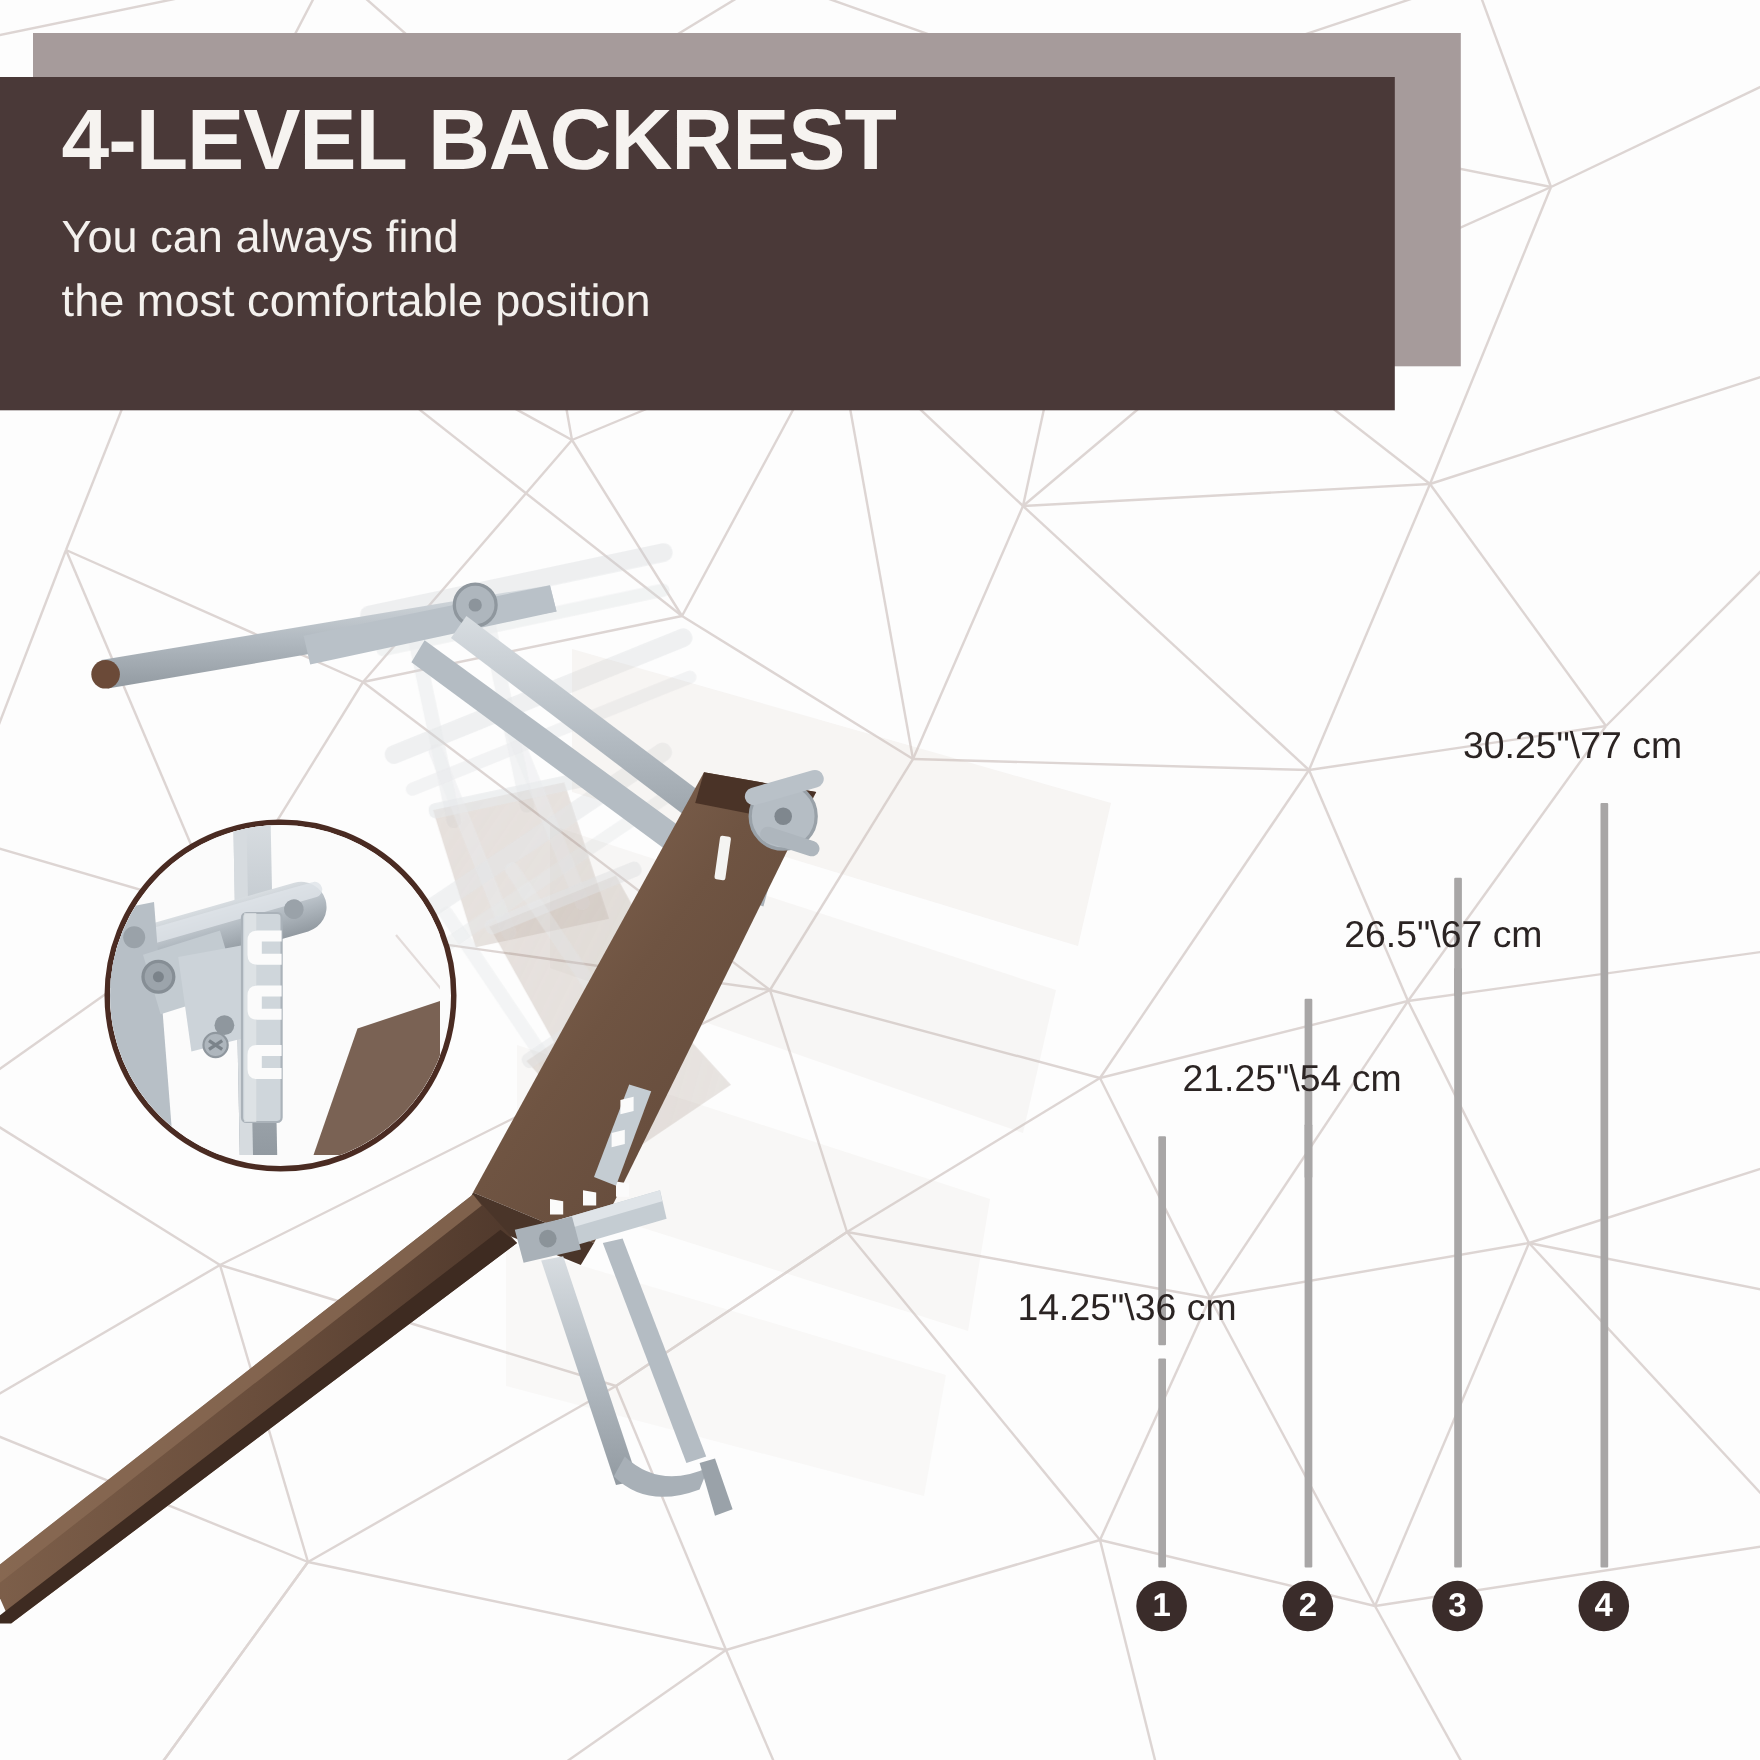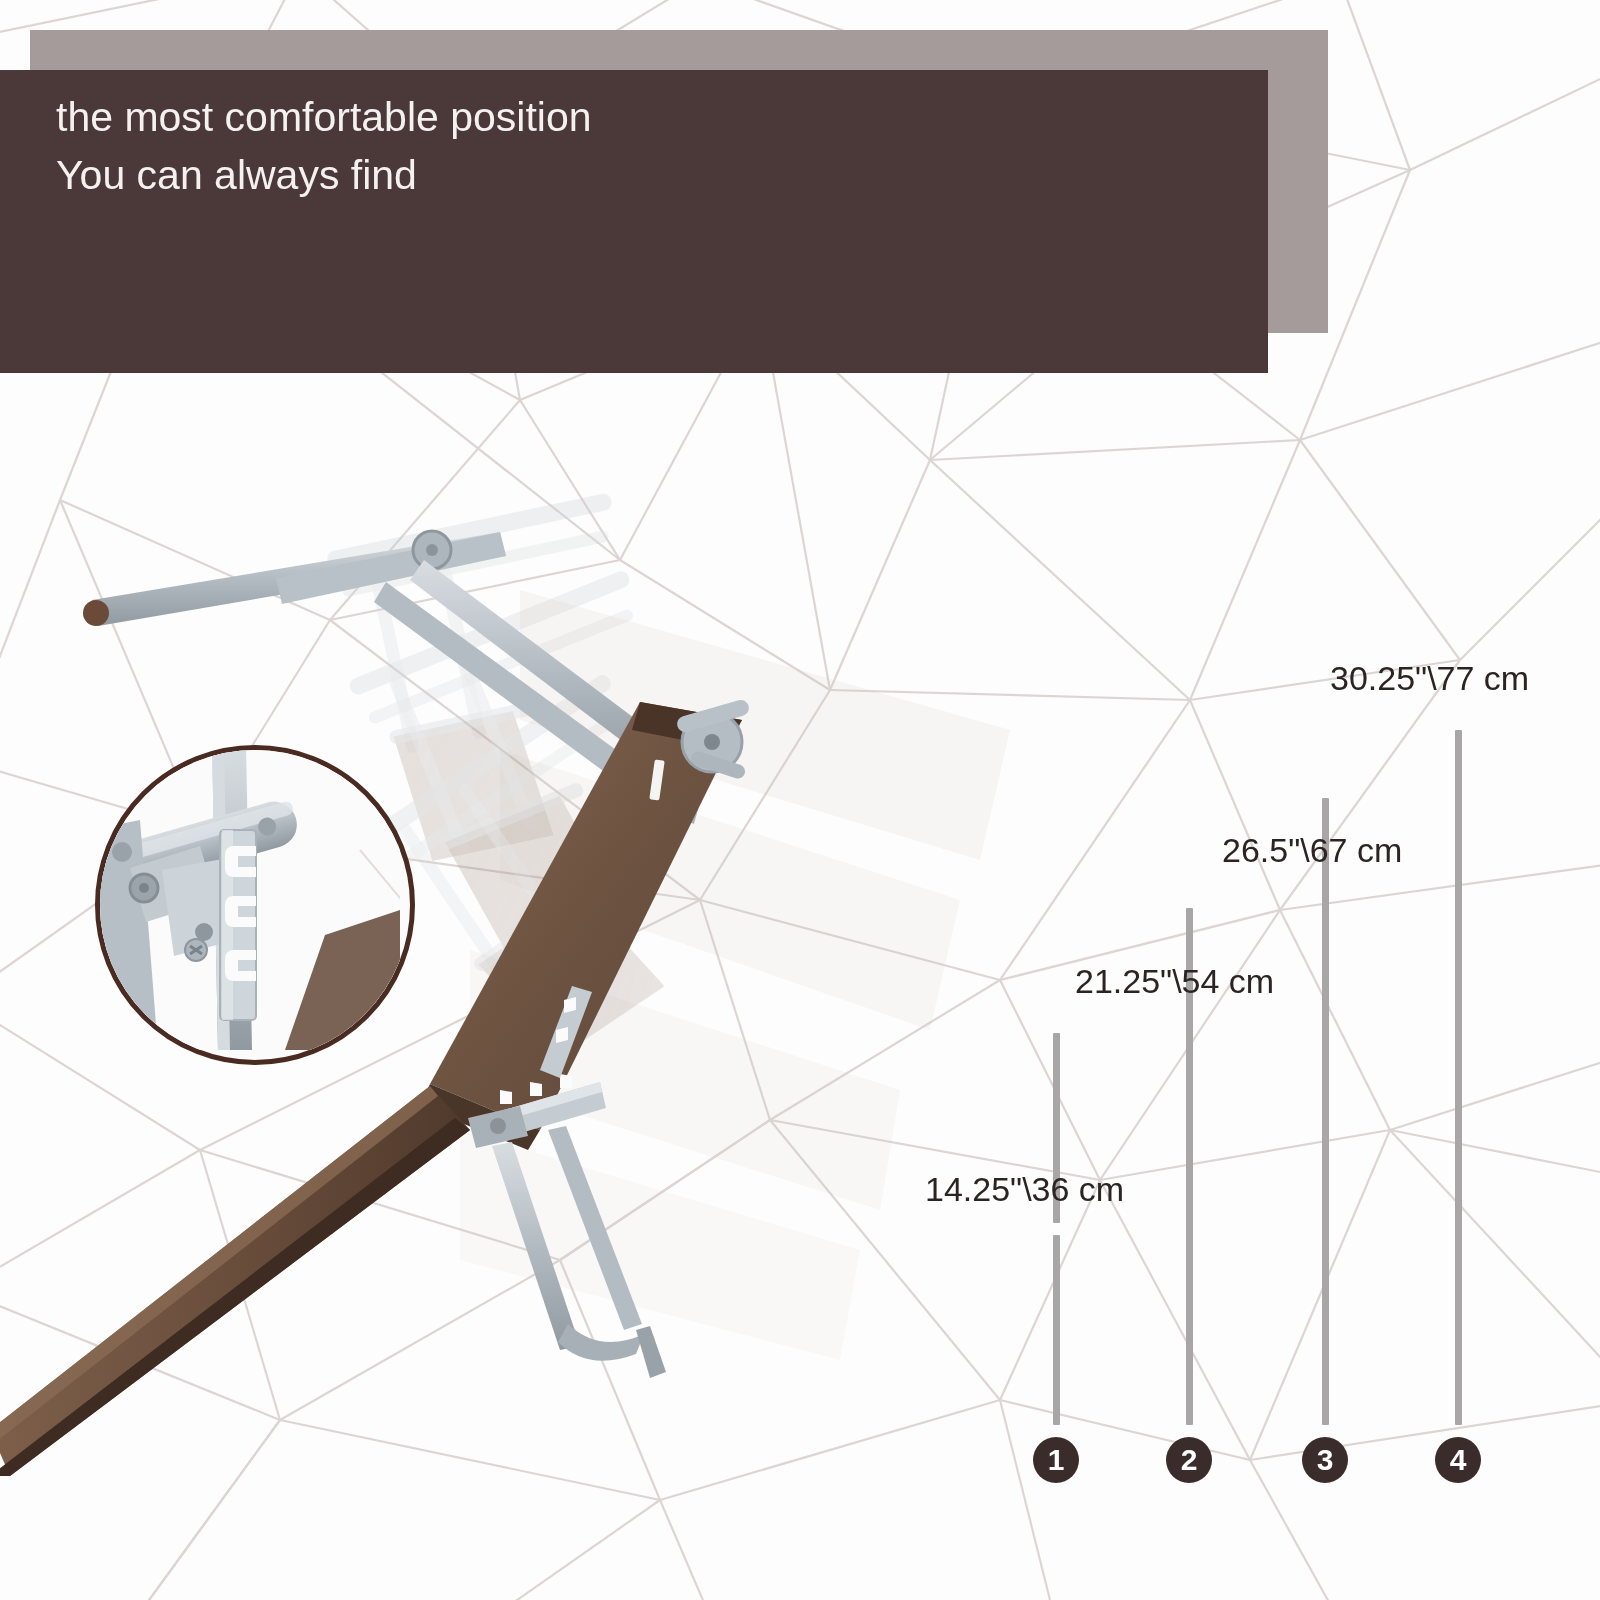--- a/index.html
+++ b/index.html
@@ -310,22 +310,23 @@
       <polygon points="548,700 624,900 642,894 566,696" fill="#b4bcc3"></polygon>
 
       <path d="M 558 912 q 30 30 78 12 l 8 -20 q -44 20 -76 -10 z" fill="#a8b0b7"></path>
       <polygon points="636,900 650,896 666,942 650,948" fill="#9aa2a9"></polygon>
     </g>
   </svg>
 
   <div class="banner-accent"></div>
   <div class="banner-box">
     <div class="banner-inner">
+      <h1 class="banner-title">4-LEVEL BACKREST</h1>
+      <p class="banner-sub-line">You can always find</p>
       <p class="banner-sub-line">the most comfortable position</p>
-      <p class="banner-sub-line">You can always find</p>
     </div>
   </div>
 
   <div id="detail-circle">
     <svg width="300" height="300" viewBox="0 0 300 300" xmlns="http://www.w3.org/2000/svg">
       <rect x="0" y="0" width="300" height="300" fill="#fbfbfb"></rect>
 
       <g stroke="#e3dcda" stroke-width="2" fill="none">
         <path d="M -10 40 L 120 -10"></path>
         <path d="M 250 -10 L 310 60"></path>

